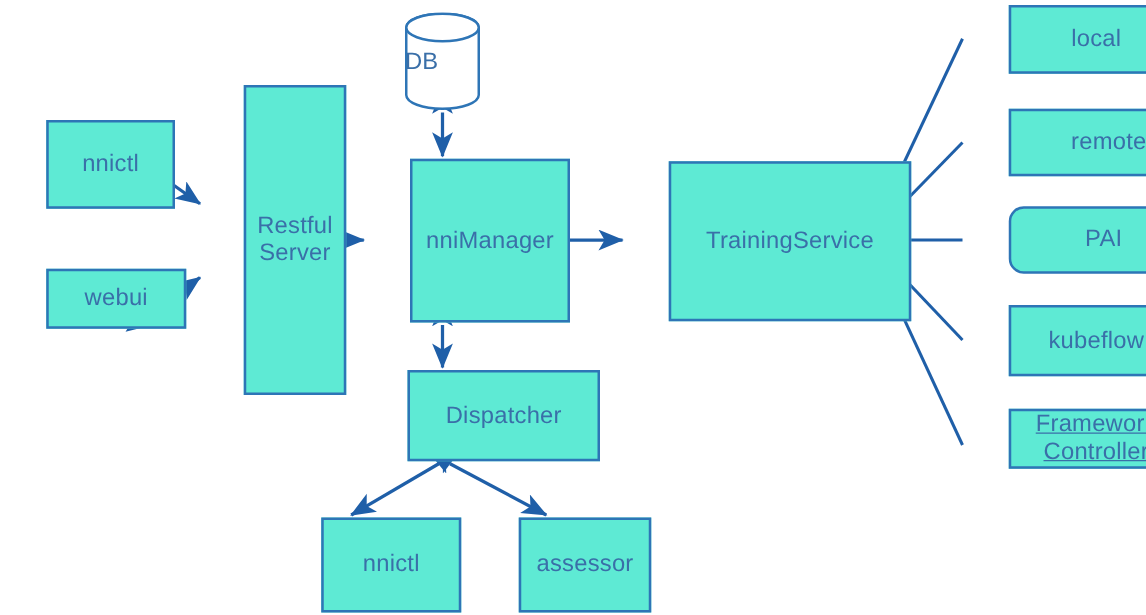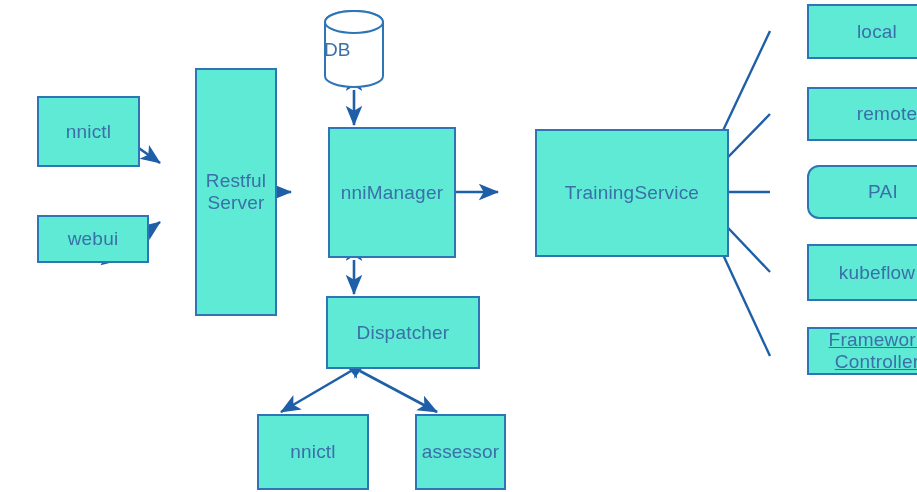--- a/index.html
+++ b/index.html
@@ -115,21 +115,21 @@
       </div>
       <div class="node" style="left: 293px; top: 127px; width: 128px; height: 131px; border-color: rgb(46, 117, 182);">
         <span class="label">nniManager</span>
       </div>
       <div class="node" style="left: 291px; top: 296px; width: 154px; height: 73px; border-color: rgb(46, 117, 182);">
         <span class="label">Dispatcher</span>
       </div>
       <div class="node" style="left: 222px; top: 414px; width: 112px; height: 76px; border-color: rgb(46, 117, 182);">
         <span class="label">nnictl</span>
       </div>
-      <div class="node" style="left: 380px; top: 414px; width: 91px; height: 76px; border-color: rgb(46, 117, 182);">
+      <div class="node" style="left: 380px; top: 414px; width: 106px; height: 76px; border-color: rgb(46, 117, 182);">
         <span class="label">assessor</span>
       </div>
       <div class="node" style="left: 500px; top: 129px; width: 194px; height: 128px; border-color: rgb(46, 117, 182);">
         <span class="label">TrainingService</span>
       </div>
       <div class="node" style="left: 772px; top: 4px; width: 140px; height: 55px; border-color: rgb(46, 117, 182);">
         <span class="label">local</span>
       </div>
       <div class="node" style="left: 772px; top: 87px; width: 160px; height: 54px; border-color: rgb(46, 117, 182);">
         <span class="label">remote</span>

